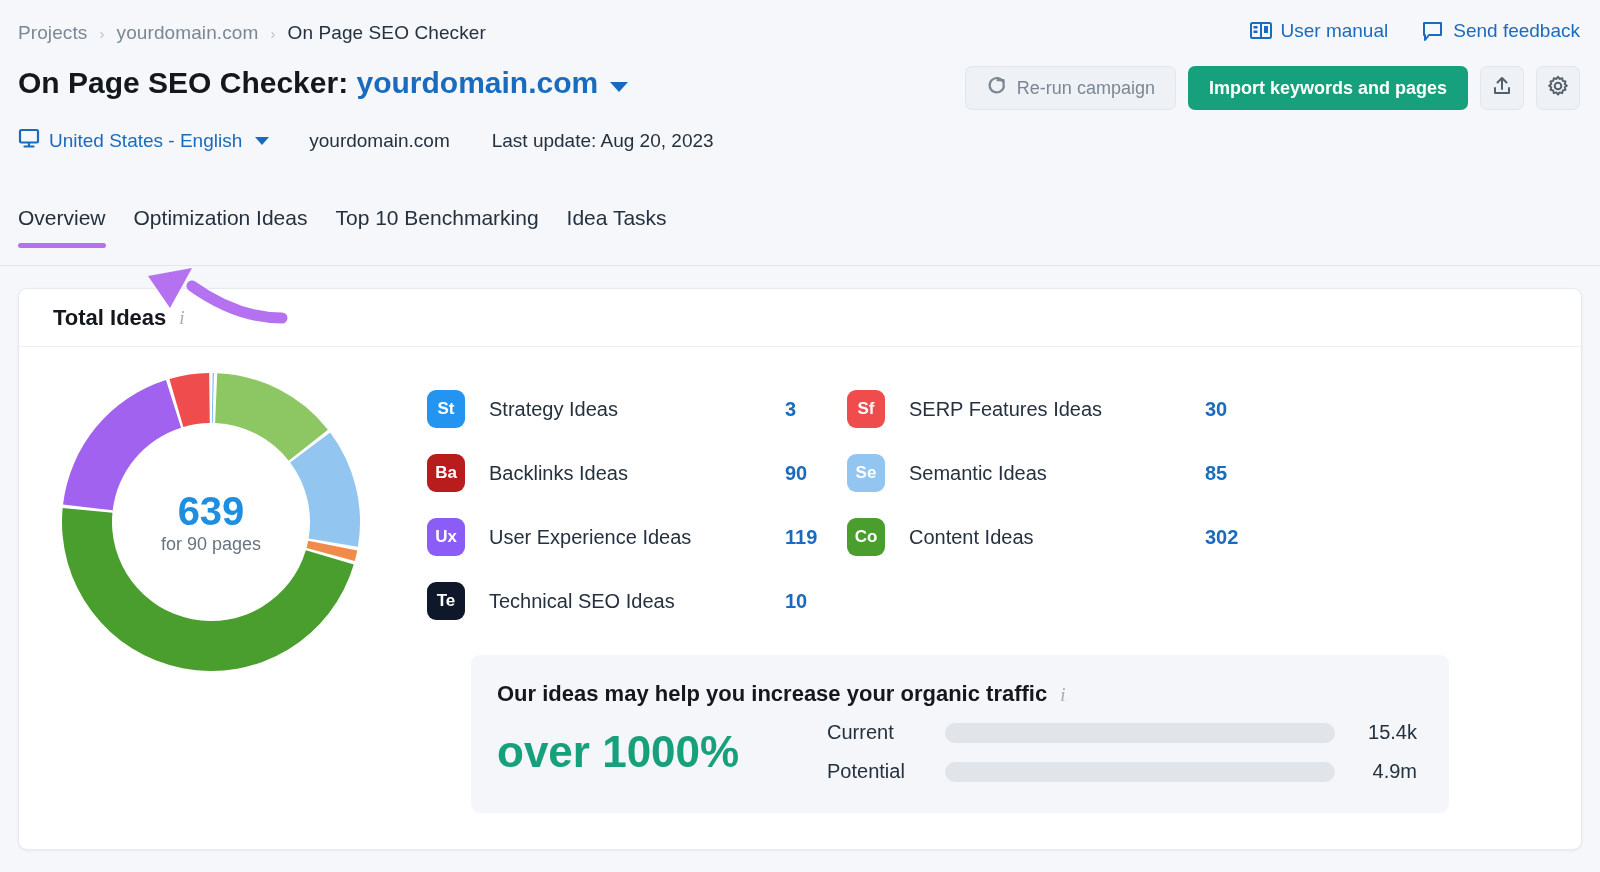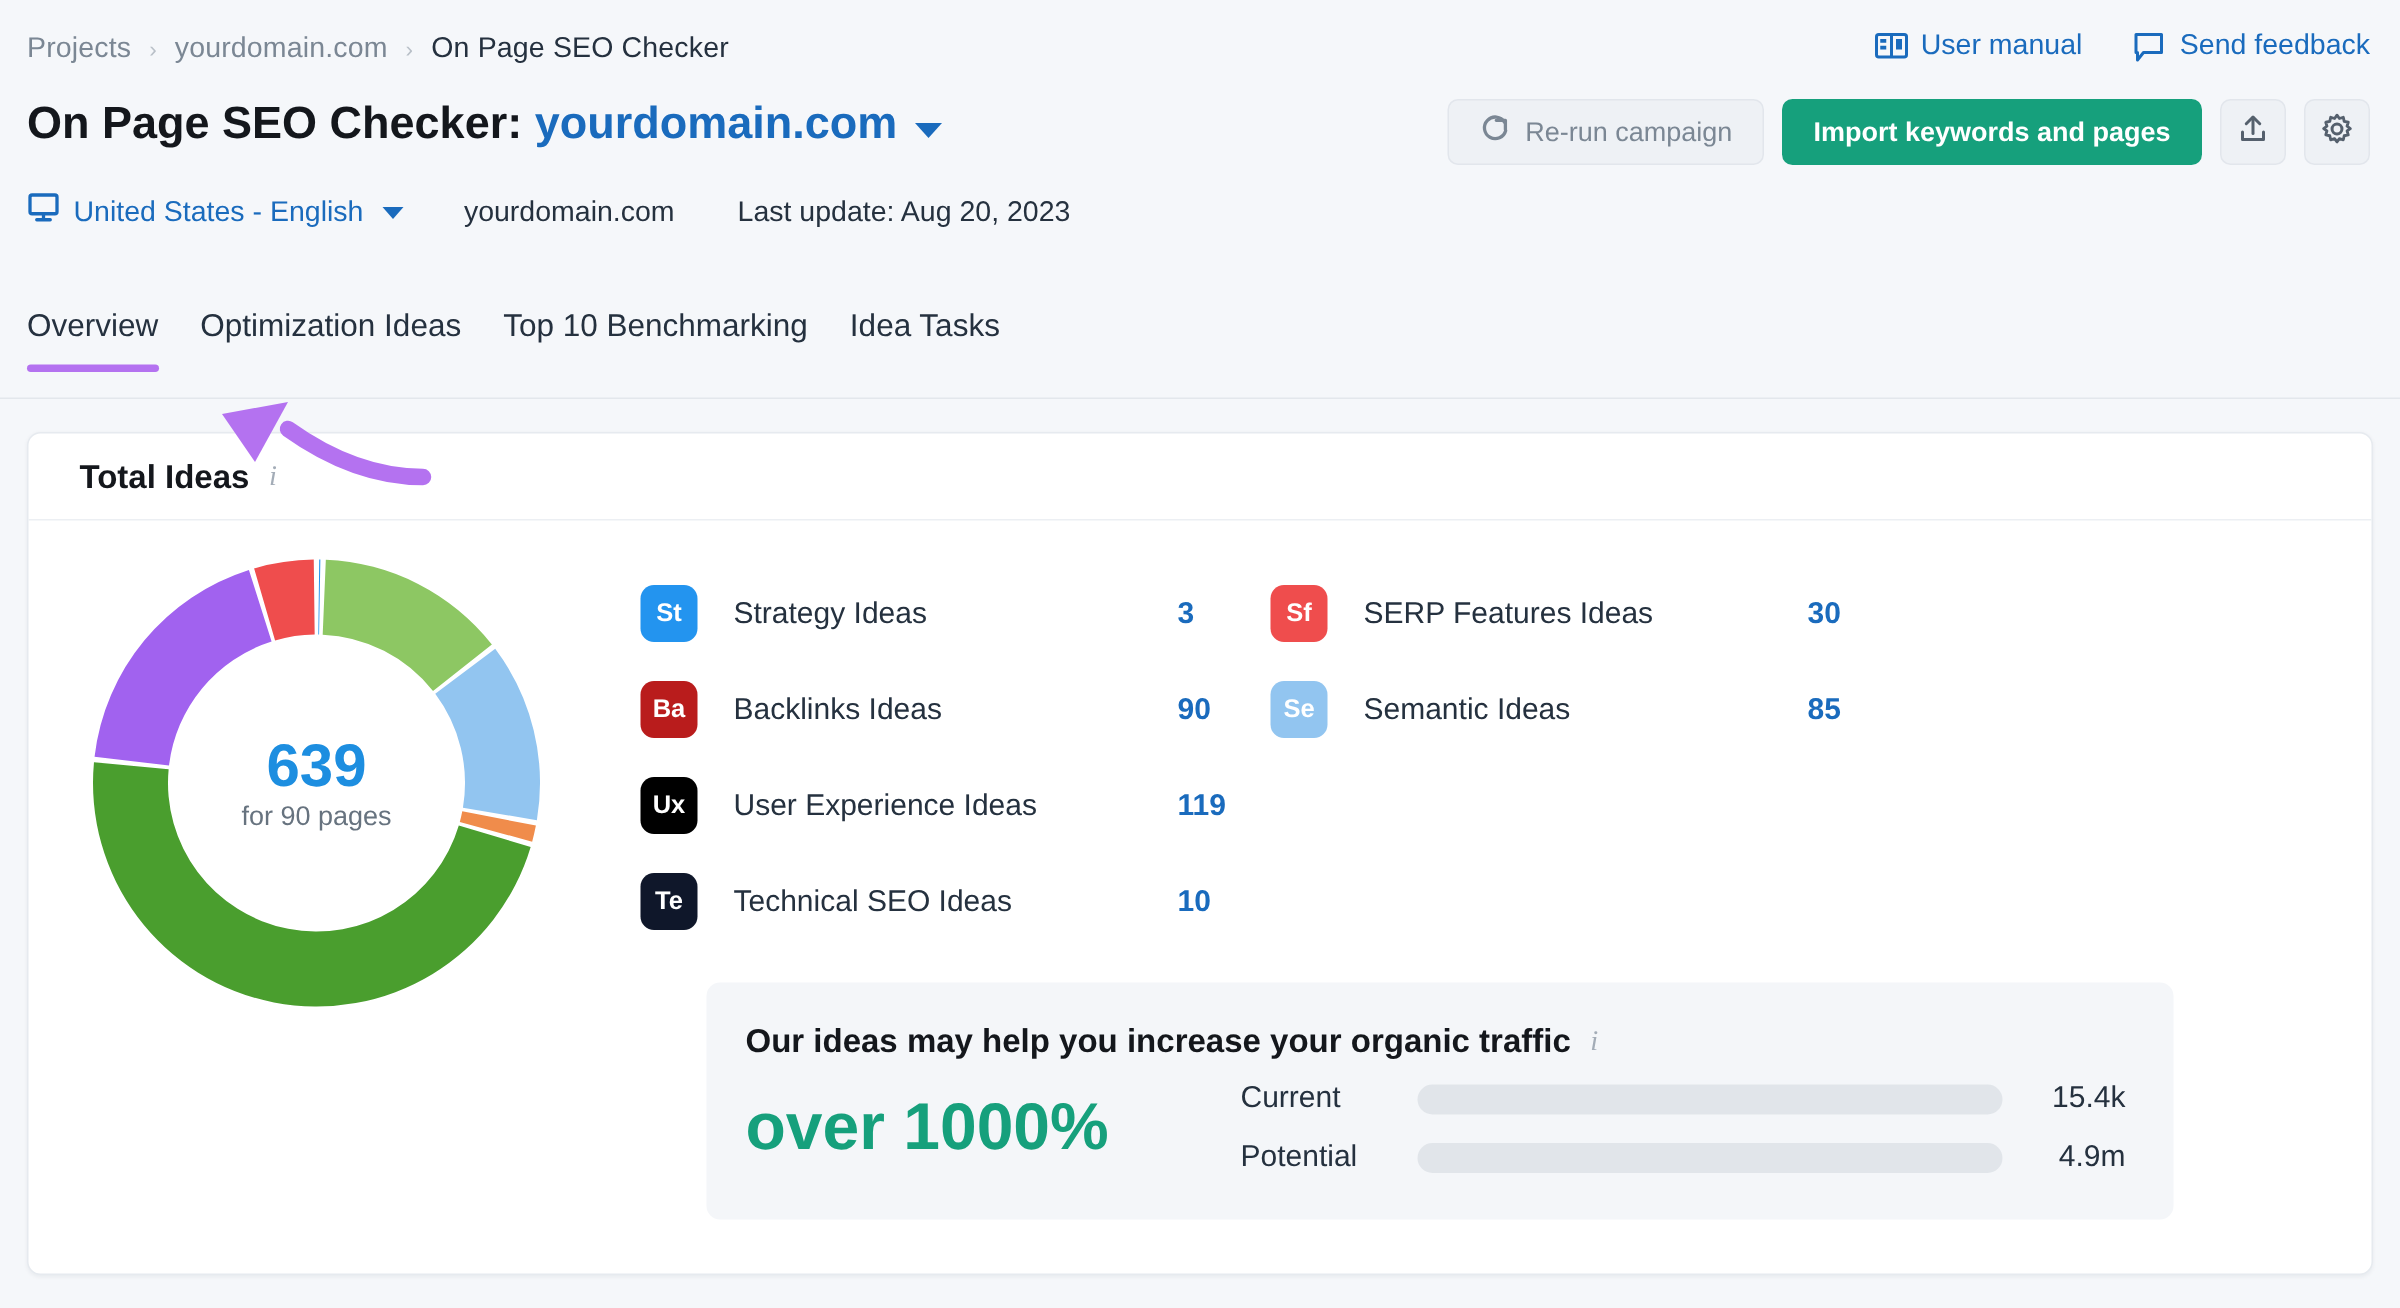--- a/index.html
+++ b/index.html
@@ -306,40 +306,45 @@
               <span class="legend-badge" style="background:#2394ef">St</span>
               <span class="legend-label">Strategy Ideas</span>
               <span class="legend-value">3</span>
             </div>
             <div class="legend-item">
               <span class="legend-badge" style="background:#b91c1c">Ba</span>
               <span class="legend-label">Backlinks Ideas</span>
               <span class="legend-value">90</span>
             </div>
             <div class="legend-item">
-              <span class="legend-badge" style="background:#000000">Ux</span>
+              <span class="legend-badge" style="background:#8b5cf6">Ux</span>
               <span class="legend-label">User Experience Ideas</span>
               <span class="legend-value">119</span>
             </div>
             <div class="legend-item">
               <span class="legend-badge" style="background:#0f172a">Te</span>
               <span class="legend-label">Technical SEO Ideas</span>
               <span class="legend-value">10</span>
             </div>
           </div>
           <div class="legend-col col2">
             <div class="legend-item">
               <span class="legend-badge" style="background:#ef4d4d">Sf</span>
               <span class="legend-label">SERP Features Ideas</span>
               <span class="legend-value">30</span>
             </div>
             <div class="legend-item">
               <span class="legend-badge" style="background:#92c5f0">Se</span>
               <span class="legend-label">Semantic Ideas</span>
               <span class="legend-value">85</span>
+            </div>
+            <div class="legend-item">
+              <span class="legend-badge" style="background:#4a9e2e">Co</span>
+              <span class="legend-label">Content Ideas</span>
+              <span class="legend-value">302</span>
             </div>
           </div>
         </div>
 
         <div class="traffic">
           <div class="traffic-head">
             <span class="traffic-title">Our ideas may help you increase your organic traffic</span>
             <span class="info-i">i</span>
           </div>
           <div class="traffic-body">

